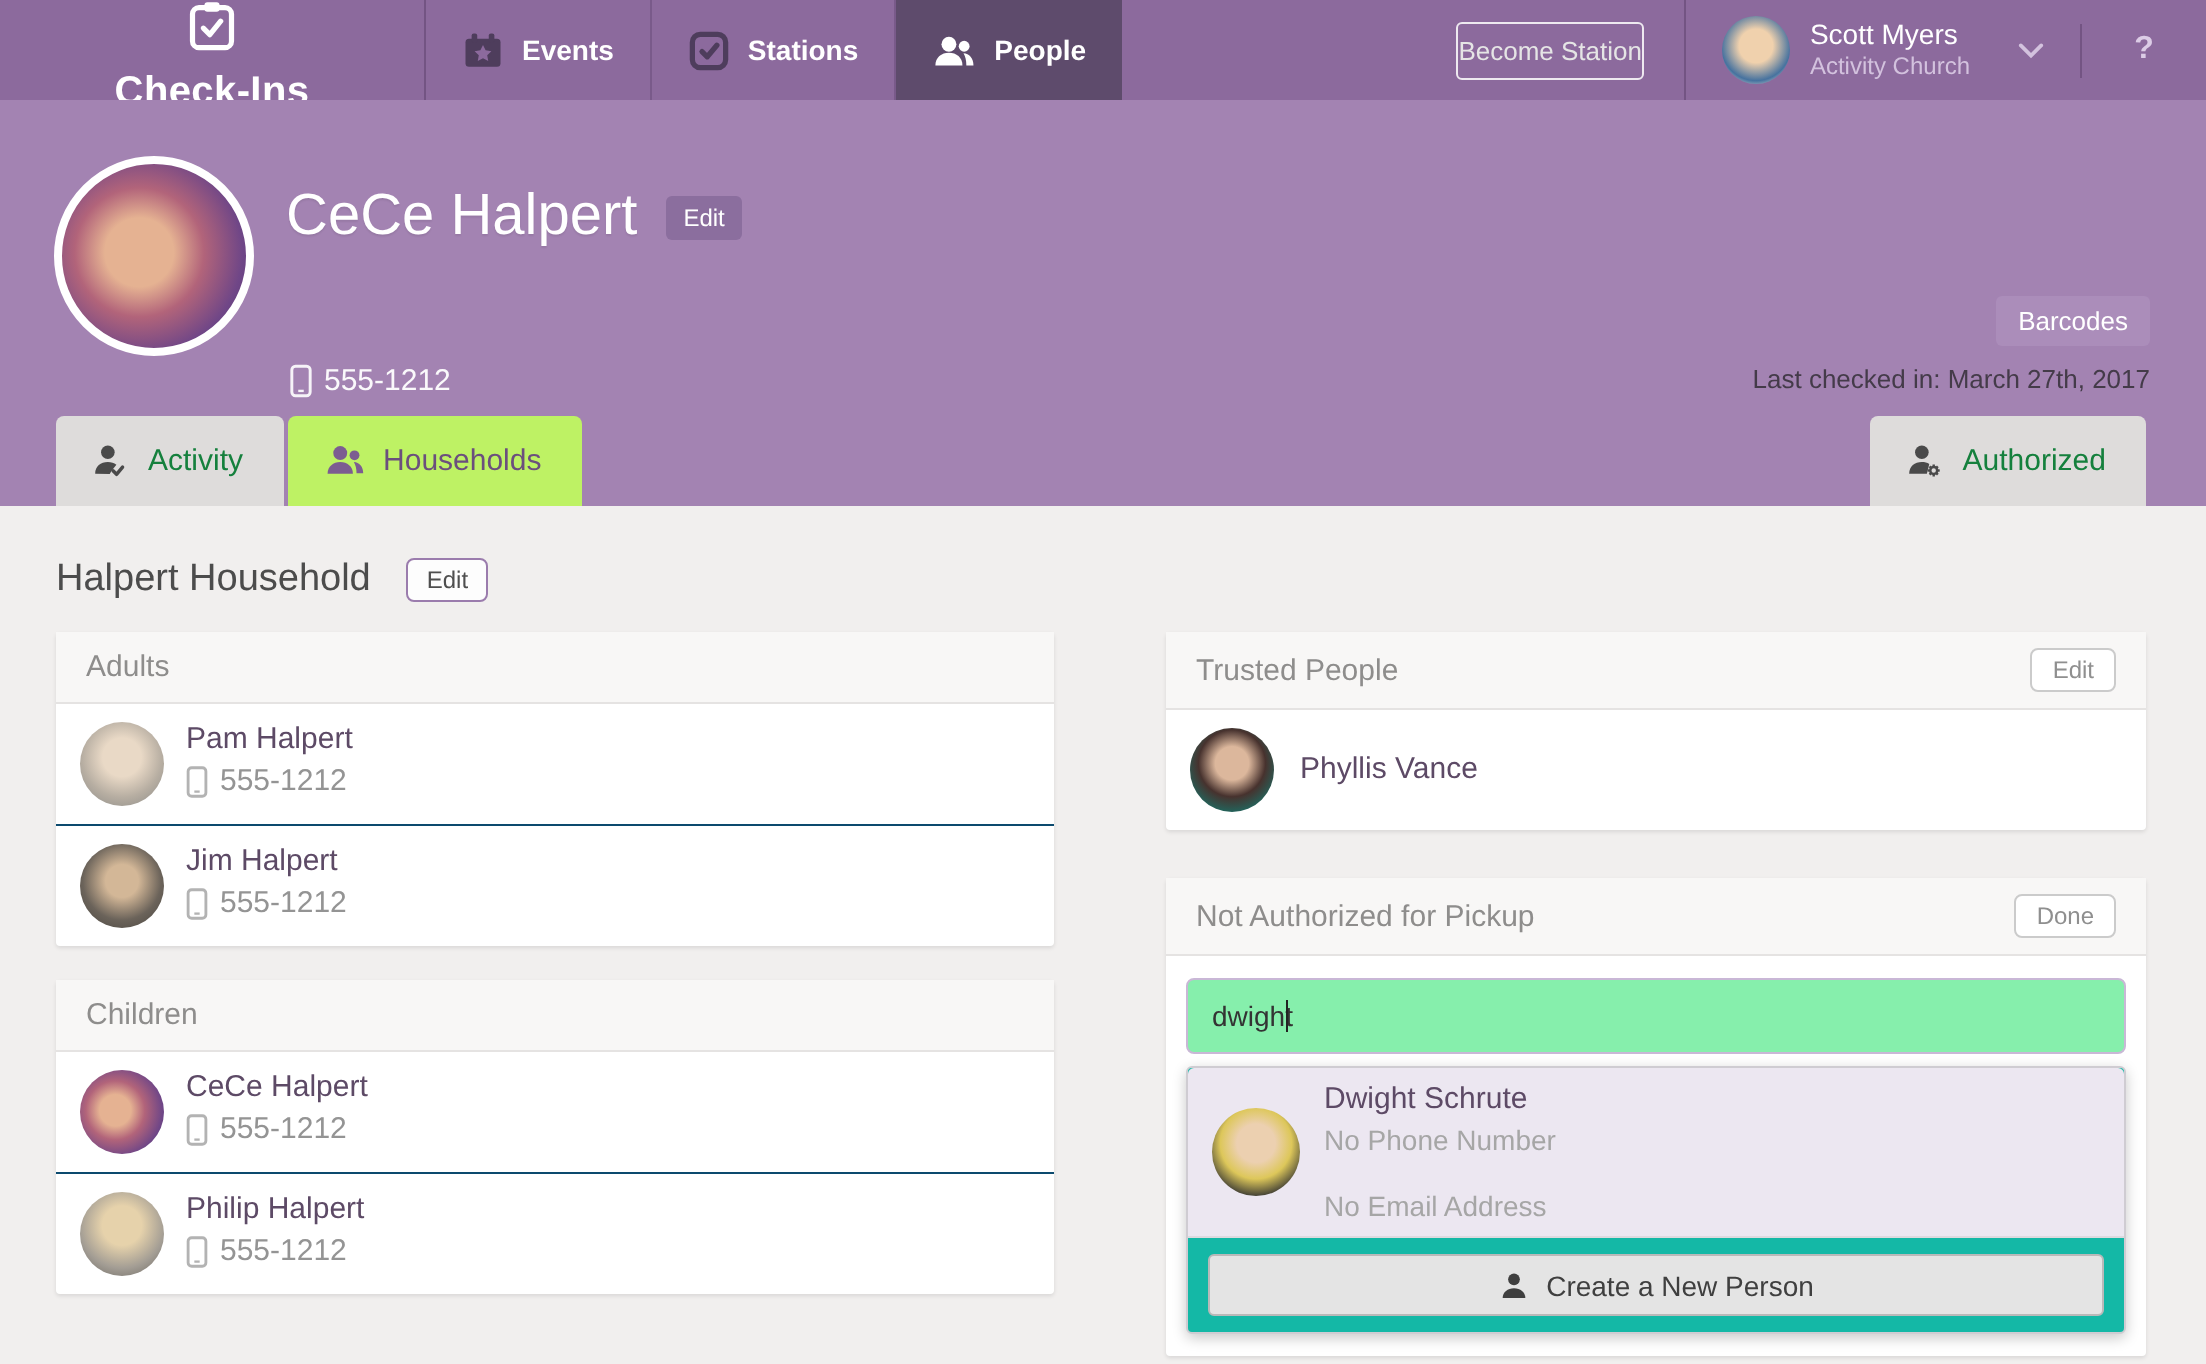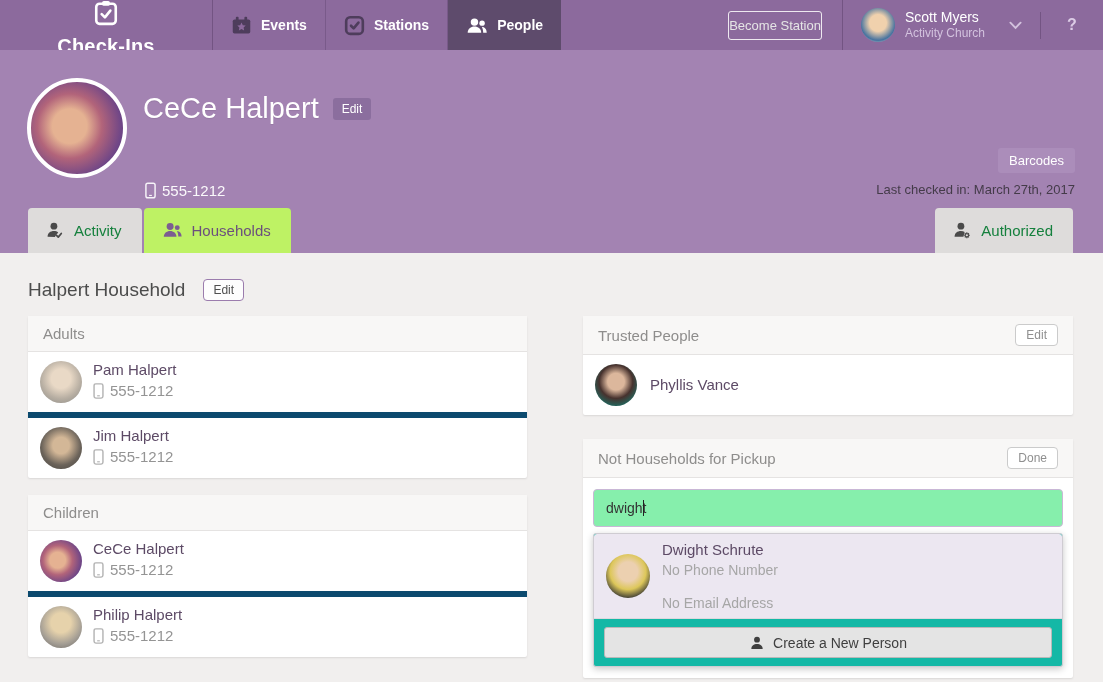--- a/index.html
+++ b/index.html
@@ -48,21 +48,21 @@
   .edit-outline { background:#fdfdfd; border:1px solid #9b7cad; color:#4f4f4f; font-size:12px; padding:3px 9px; border-radius:4px; cursor:pointer; font-family:inherit; }
   .cols { display:flex; gap:56px; }
   .col-left { width:499px; flex:none; }
   .col-right { flex:1; }
 
   .card { background:#fff; border-radius:2px; box-shadow:0 1px 2px rgba(0,0,0,0.1); margin-bottom:17px; }
   .card-header { display:flex; align-items:center; justify-content:space-between; padding:8px 15px; background:#f8f7f6; border-bottom:1px solid #e5e3e2; color:#8e8d8c; font-size:15px; min-height:36px; }
   .gray-btn { background:#fff; border:1px solid #cbcbcb; color:#8f8f8f; font-size:12px; padding:3px 10px; border-radius:4px; cursor:pointer; font-family:inherit; }
 
   .member-row { display:flex; align-items:flex-start; gap:11px; padding:9px 12px; cursor:pointer; }
-  .member-row + .member-row { border-top:6px solid #0c4a6e; }
+  .member-row + .member-row { border-top:1px solid #0c4a6e; }
   .avatar-sm { width:42px; height:42px; border-radius:50%; flex:none; }
   .av-pam { background:radial-gradient(circle at 50% 42%, #e9d9c6 30%, #b7aea2 62%, #8d8c88 95%); }
   .av-jim { background:radial-gradient(circle at 50% 44%, #d3b797 26%, #6b635a 62%, #494540 95%); }
   .av-cece { background:radial-gradient(circle at 42% 48%, #e5b292 24%, #b2647a 45%, #6f4687 72%, #513064 100%); }
   .av-philip { background:radial-gradient(circle at 50% 40%, #e6d2ab 30%, #a39d94 65%, #6e6a64 95%); }
   .av-phyllis { background:radial-gradient(circle at 50% 42%, #dcb79c 26%, #47322e 52%, #1d6b62 80%, #155a52 100%); }
   .av-dwight { background:radial-gradient(circle at 50% 40%, #ecd0b0 28%, #ddc75a 52%, #3d3c34 78%, #2c2b25 100%); }
   .member-name { color:#5d4a66; font-size:15px; line-height:1.2; }
   .member-phone { display:flex; align-items:center; gap:6px; color:#949494; font-size:15px; margin-top:3px; }
 
@@ -312,21 +312,21 @@
           <button class="gray-btn">Edit</button>
         </div>
         <div class="trusted-row">
           <span class="avatar-sm av-phyllis"></span>
           <span class="member-name">Phyllis Vance</span>
         </div>
       </div>
 
       <div class="card">
         <div class="card-header">
-          <span>Not Households for Pickup</span>
+          <span>Not Authorized for Pickup</span>
           <button class="gray-btn">Done</button>
         </div>
         <div class="pickup-body">
           <div class="search-wrap">
             <input class="search-input" type="text" value="dwight" style="">
             <span class="caret"></span>
           </div>
           <div class="dropdown">
             <div class="result-row">
               <span class="avatar-sm av-dwight" style="width:44px;height:44px;"></span>

